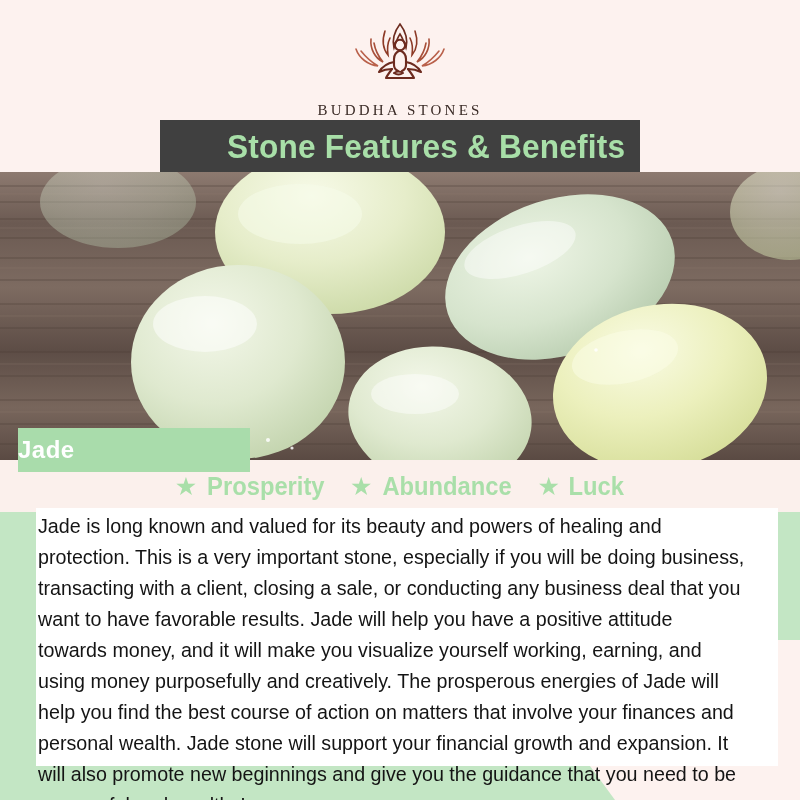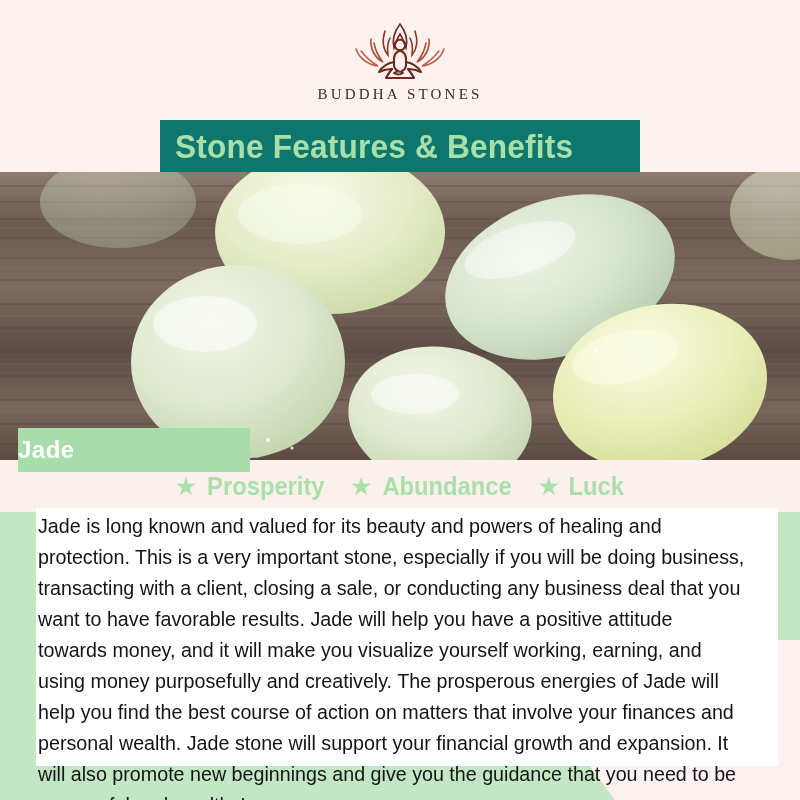--- a/index.html
+++ b/index.html
@@ -73,39 +73,39 @@
     left: 0;
     top: 18px;
     width: 800px;
     text-align: center;
   }
   .logo-mark {
     display: block;
     margin: 0 auto;
   }
   .brand-name {
-    margin-top: 2px;
+    margin-top: 18px;
     font-family: "Liberation Serif", serif;
     font-size: 15px;
     letter-spacing: 3.2px;
     color: #3a2b26;
     text-align: center;
   }
 
   
   .title-banner {
     position: absolute;
     left: 160px;
     top: 120px;
     width: 480px;
     height: 52px;
-    background: #0f766e;
+    background: #404040;
     display: flex;
     align-items: center;
-    justify-content: flex-start;
+    justify-content: flex-end;
     z-index: 6;
   }
   .title-text {
     font-family: "Liberation Sans Narrow", "Liberation Sans", sans-serif;
     font-size: 34px;
     font-weight: bold;
     color: #a8dfa8;
     letter-spacing: .2px;
     transform: scaleX(.93);
     white-space: nowrap;

